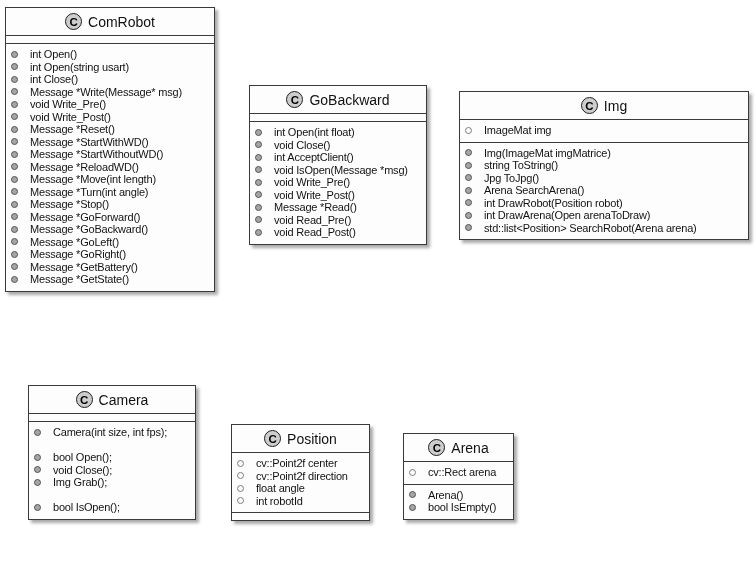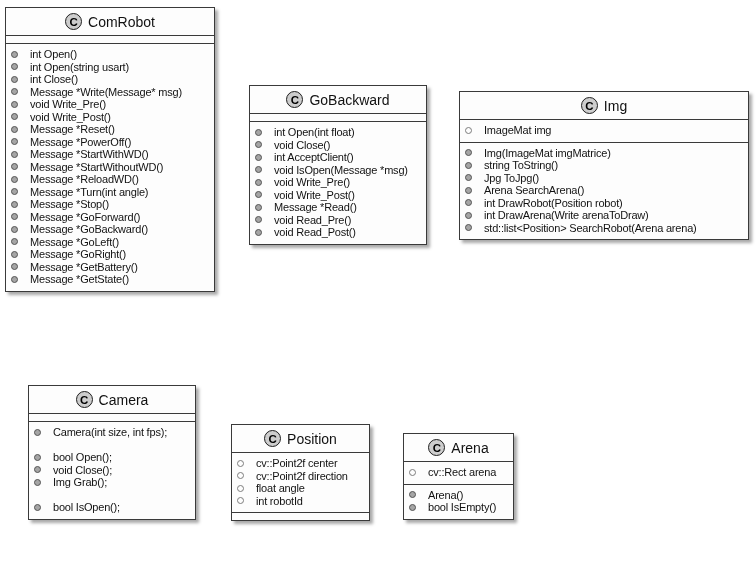--- a/index.html
+++ b/index.html
@@ -70,36 +70,36 @@
       <div class="row">
           <span class="dot m"></span>
           <span>void Write_Post()</span>
         </div>
       <div class="row">
           <span class="dot m"></span>
           <span>Message *Reset()</span>
         </div>
       <div class="row">
           <span class="dot m"></span>
-          <span>Message *PowerOff()</span>
-        </div>
-      <div class="row">
-          <span class="dot m"></span>
           <span>Message *StartWithWD()</span>
         </div>
       <div class="row">
           <span class="dot m"></span>
           <span>Message *StartWithoutWD()</span>
         </div>
       <div class="row">
           <span class="dot m"></span>
           <span>Message *ReloadWD()</span>
         </div>
       <div class="row">
           <span class="dot m"></span>
+          <span>Message *Move(int length)</span>
+        </div>
+      <div class="row">
+          <span class="dot m"></span>
           <span>Message *Turn(int angle)</span>
         </div>
       <div class="row">
           <span class="dot m"></span>
           <span>Message *Stop()</span>
         </div>
       <div class="row">
           <span class="dot m"></span>
           <span>Message *GoForward()</span>
         </div>
@@ -199,21 +199,21 @@
       <div class="row">
           <span class="dot m"></span>
           <span>Arena SearchArena()</span>
         </div>
       <div class="row">
           <span class="dot m"></span>
           <span>int DrawRobot(Position robot)</span>
         </div>
       <div class="row">
           <span class="dot m"></span>
-          <span>int DrawArena(Write arenaToDraw)</span>
+          <span>int DrawArena(Open arenaToDraw)</span>
         </div>
       <div class="row">
           <span class="dot m"></span>
           <span>std::list&lt;Position&gt; SearchRobot(Arena arena)</span>
         </div>
     </div>
   </div>
 
   <div class="uml" style="left:28px;top:385px;width:168px;">
     <div class="title">

